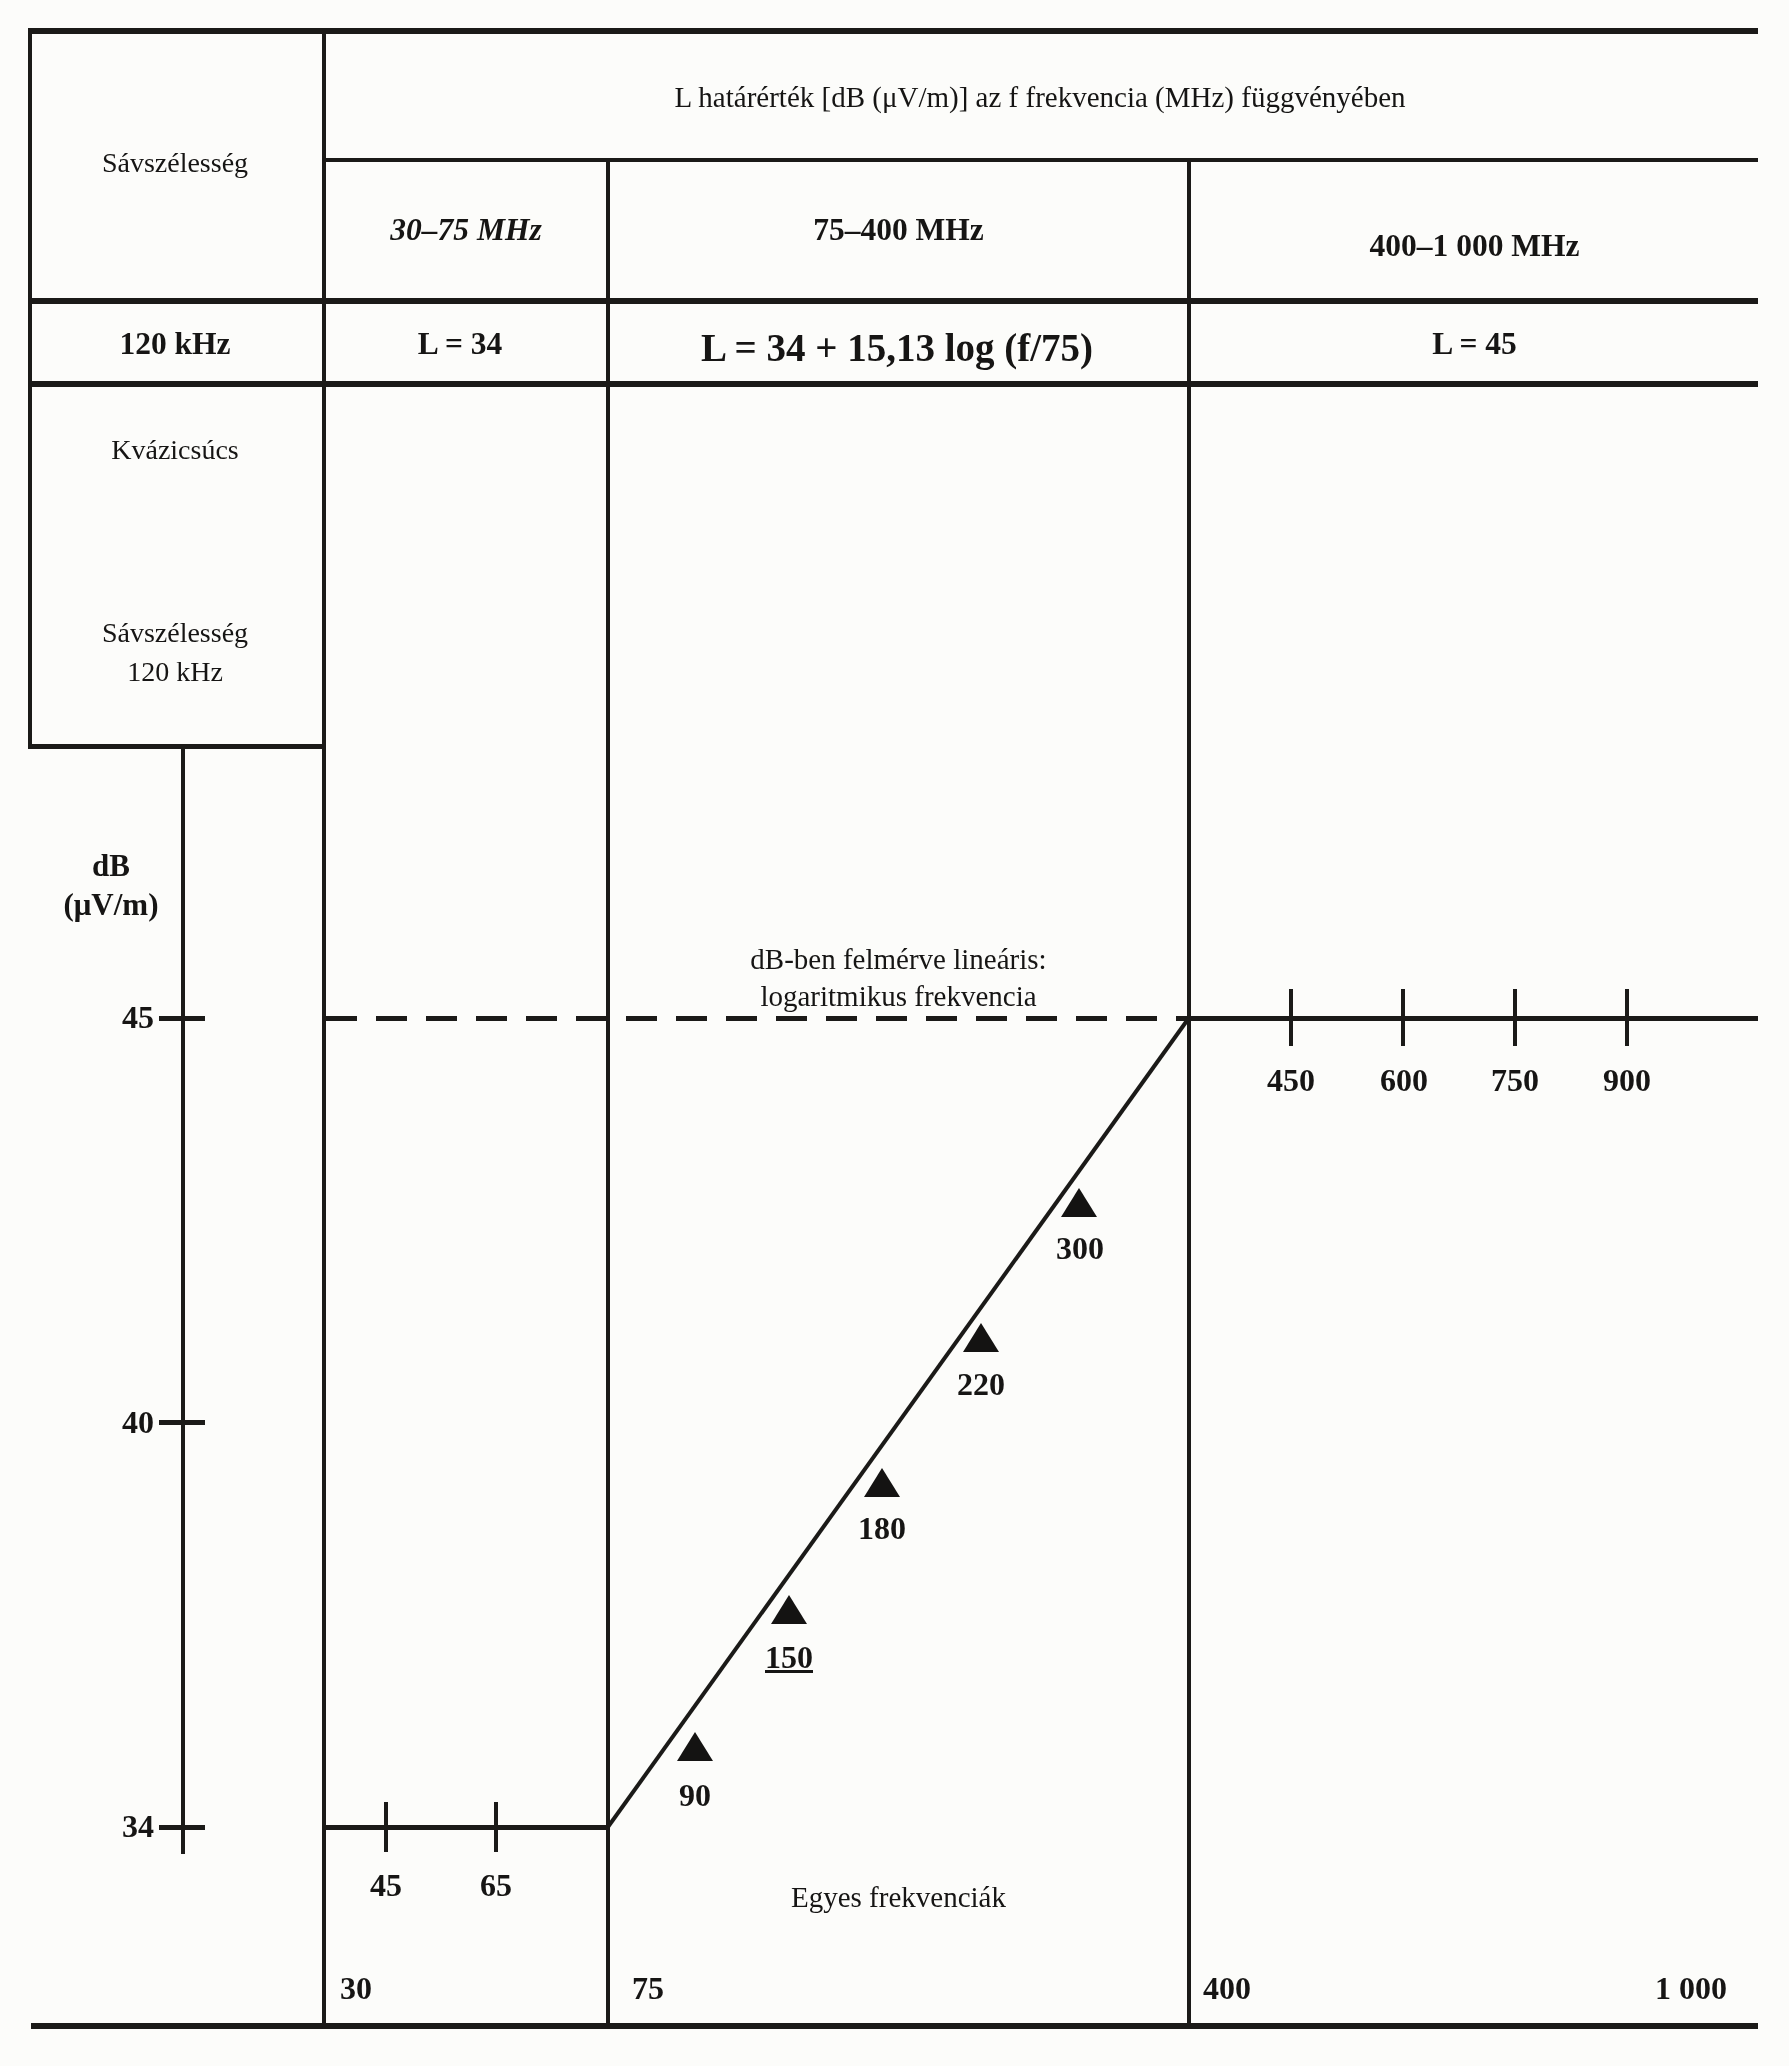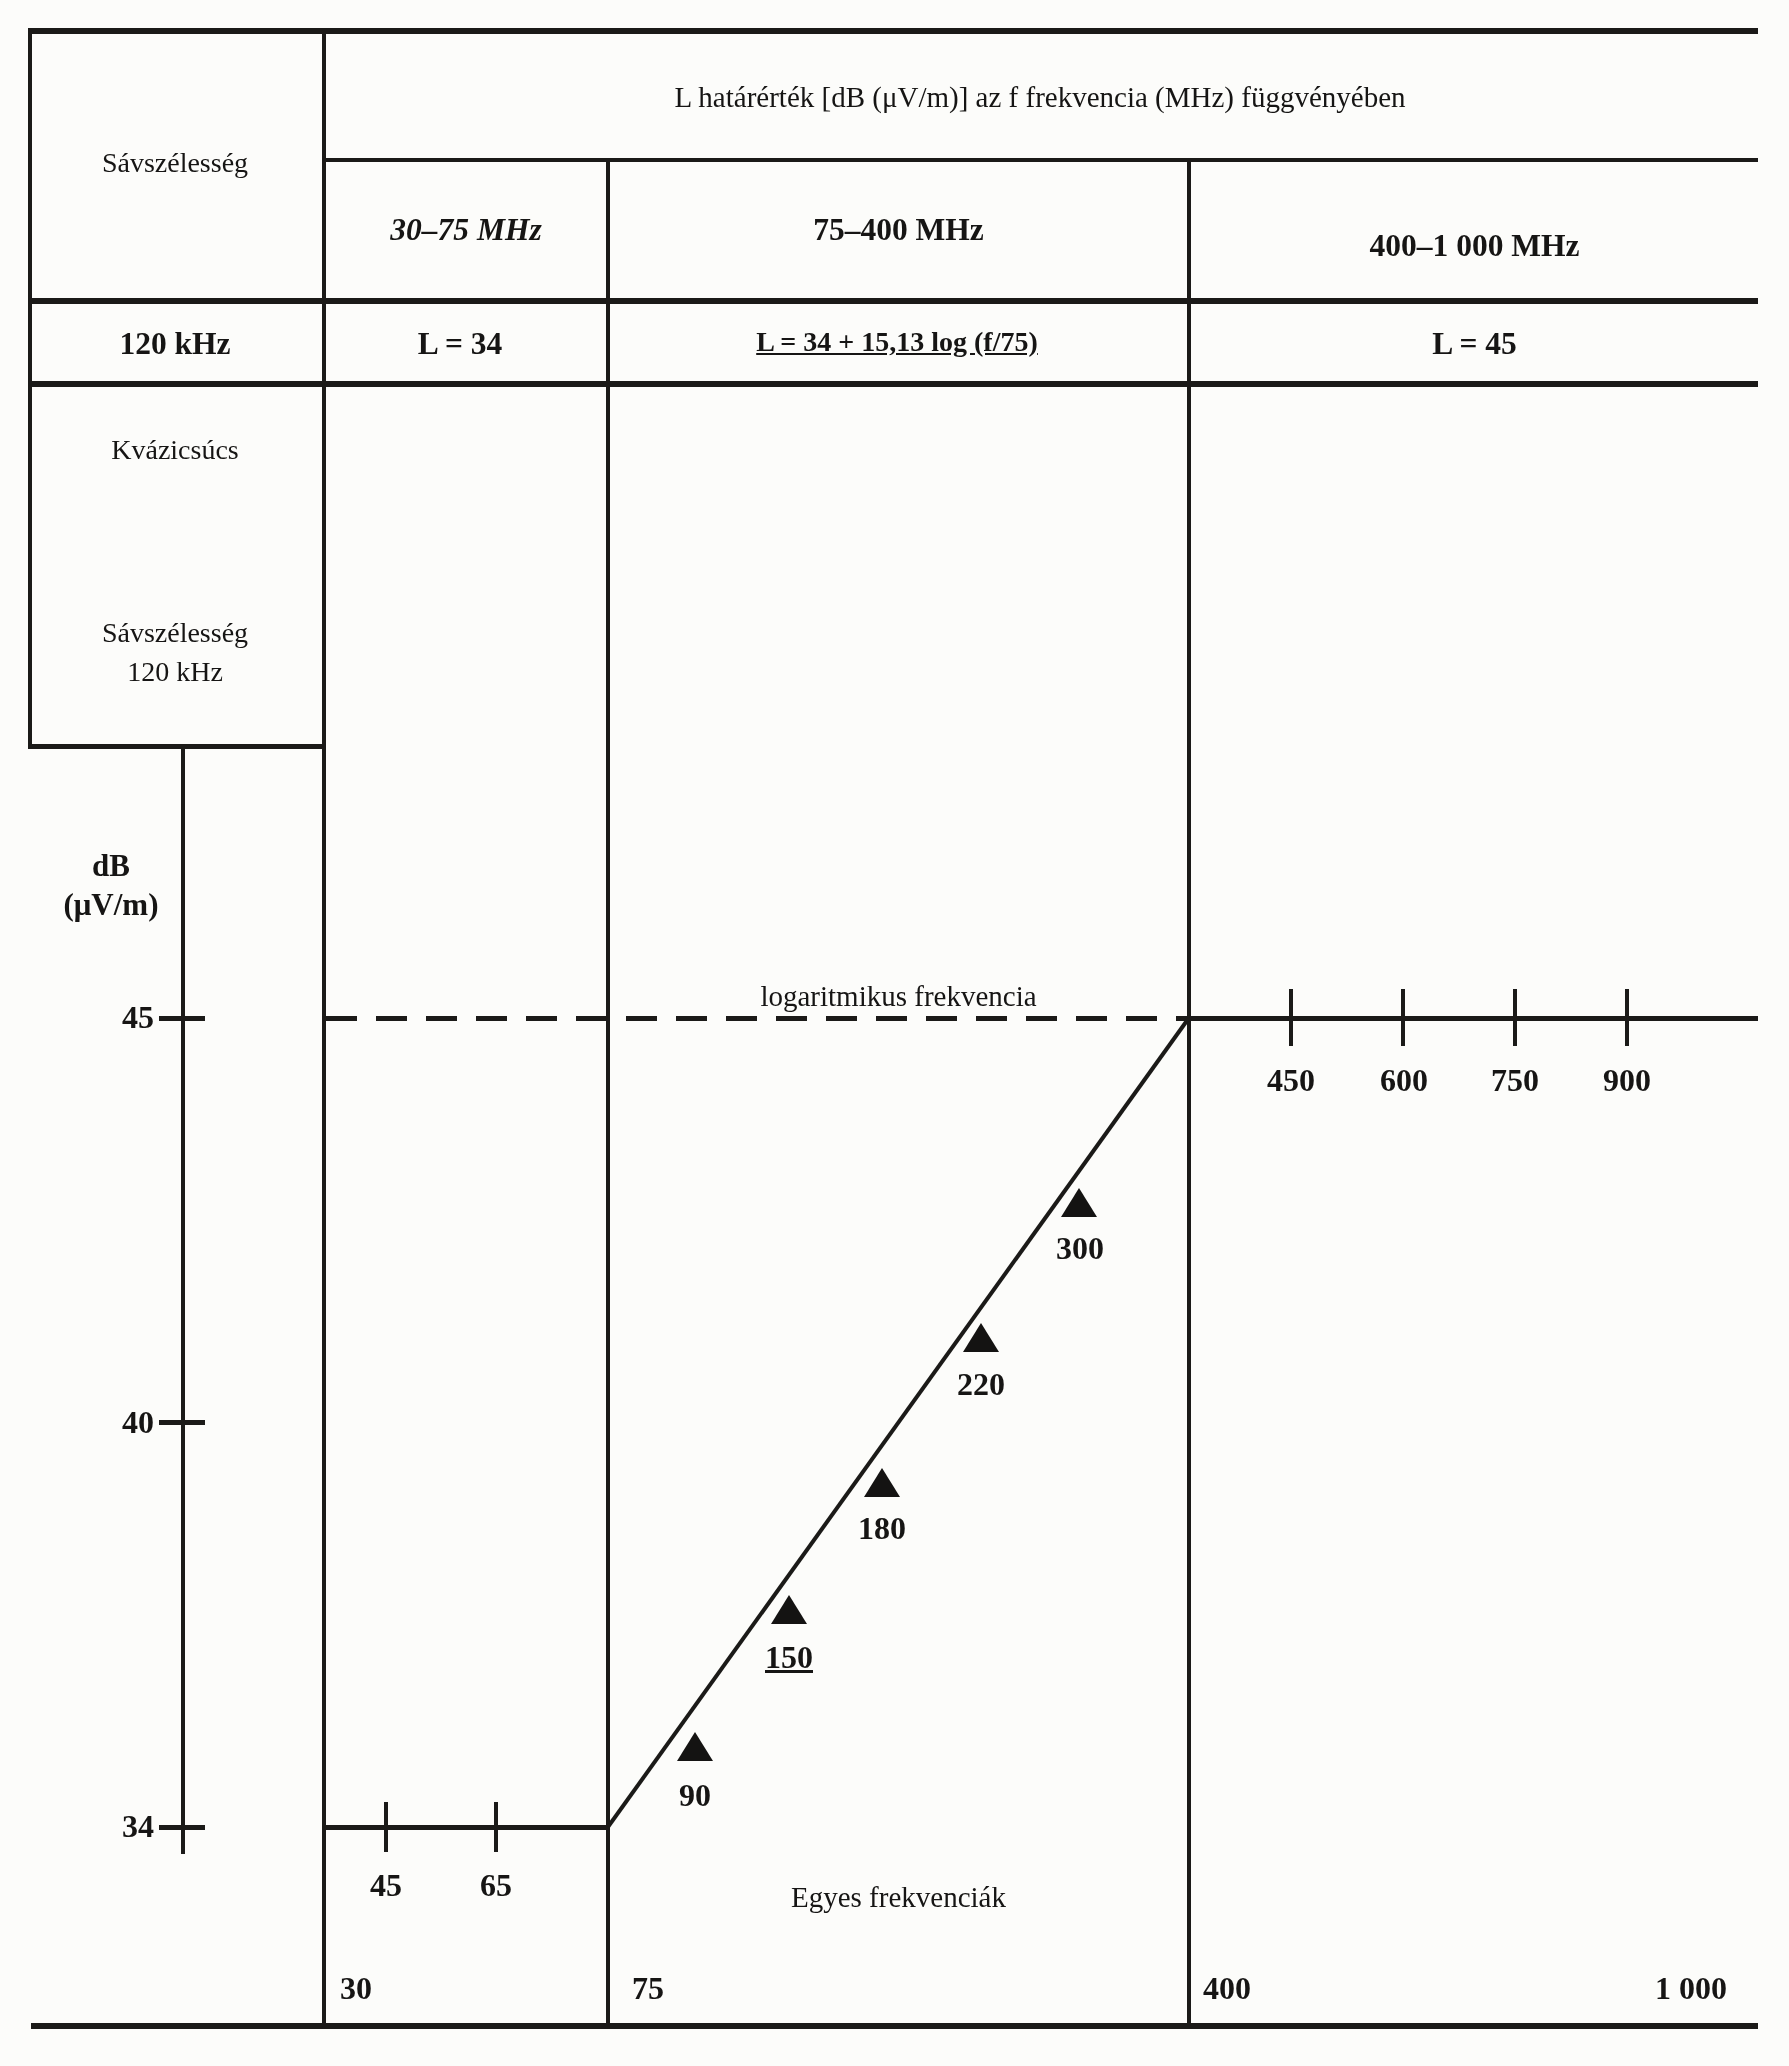--- a/index.html
+++ b/index.html
@@ -54,21 +54,21 @@
   <div class="ln" style="left:1187px;top:158px;width:4.2px;height:1871px;"></div>
   <div class="ln" style="left:31px;top:2023px;width:1727px;height:5.6px;"></div>
 
   <div class="t" style="left:322px;top:81px;width:1436px;font-size:29px;">L határérték  [dB (μV/m)] az f frekvencia (MHz) függvényében</div>
   <div class="t" style="left:28px;top:147px;width:294px;font-size:28px;">Sávszélesség</div>
   <div class="t b" style="left:326px;top:212px;width:280px;font-size:31.5px;font-style:italic;">30–75 MHz</div>
   <div class="t b" style="left:610px;top:212px;width:577px;font-size:31.5px;">75–400 MHz</div>
   <div class="t b" style="left:1191px;top:228px;width:567px;font-size:31.5px;">400–1 000 MHz</div>
   <div class="t b" style="left:28px;top:326px;width:294px;font-size:31.5px;">120 kHz</div>
   <div class="t b" style="left:326px;top:326px;width:268px;font-size:31.5px;text-align:center;">L = 34</div>
-  <div class="t b" style="left:610px;top:326px;width:574px;font-size:28px;text-decoration:underline;">L = 34 + 15,13 log (f/75)</div>
+  <div class="t b" style="left:610px;top:326px;width:574px;font-size:39px;">L = 34 + 15,13 log (f/75)</div>
   <div class="t b" style="left:1191px;top:326px;width:567px;font-size:31.5px;">L = 45</div>
   <div class="t" style="left:28px;top:434px;width:294px;font-size:28px;">Kvázicsúcs</div>
   <div class="t" style="left:28px;top:617px;width:294px;font-size:28px;">Sávszélesség</div>
   <div class="t" style="left:28px;top:656px;width:294px;font-size:28px;">120 kHz</div>
 
   <div class="ln" style="left:181px;top:744px;width:4.2px;height:1110px;"></div>
   <div class="t b" style="left:41px;top:848px;width:140px;font-size:31px;">dB</div>
   <div class="t b" style="left:41px;top:887px;width:140px;font-size:31px;">(μV/m)</div>
 
   <div class="ln" style="left:159px;top:1016px;width:46px;height:4.9px;"></div>
@@ -100,20 +100,21 @@
   <div class="t b" style="left:646px;top:1777px;width:98px;font-size:32px;">90</div>
   <div class="tri" style="left:771px;top:1595px;"></div>
   <div class="t b" style="left:740px;top:1639px;width:98px;font-size:32px;text-decoration:underline;">150</div>
   <div class="tri" style="left:864px;top:1468px;"></div>
   <div class="t b" style="left:833px;top:1510px;width:98px;font-size:32px;">180</div>
   <div class="tri" style="left:963px;top:1323px;"></div>
   <div class="t b" style="left:932px;top:1366px;width:98px;font-size:32px;">220</div>
   <div class="tri" style="left:1061px;top:1188px;"></div>
   <div class="t b" style="left:1031px;top:1230px;width:98px;font-size:32px;">300</div>
 
+  <div class="t" style="left:610px;top:943px;width:577px;font-size:29px;">dB-ben felmérve lineáris:</div>
   <div class="t" style="left:610px;top:980px;width:577px;font-size:29px;">logaritmikus frekvencia</div>
   <div class="t" style="left:610px;top:1881px;width:577px;font-size:29px;">Egyes frekvenciák</div>
 
   <div class="t b l" style="left:340px;top:1970px;width:140px;font-size:32px;">30</div>
   <div class="t b l" style="left:632px;top:1970px;width:140px;font-size:32px;">75</div>
   <div class="t b l" style="left:1203px;top:1970px;width:168px;font-size:32px;">400</div>
   <div class="t b r" style="left:1623px;top:1970px;width:136px;font-size:32px;text-align:center;">1 000</div>
 
 </div>
 

